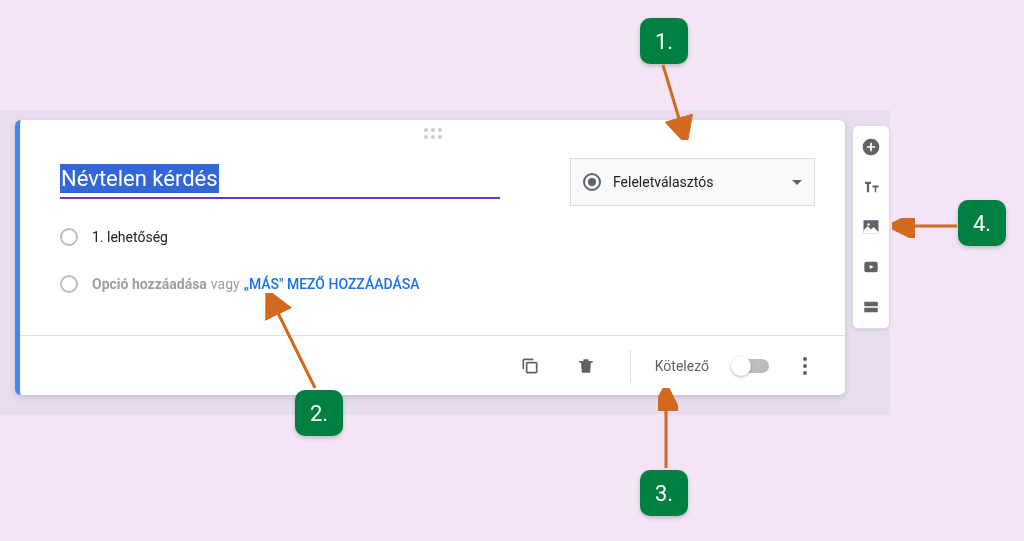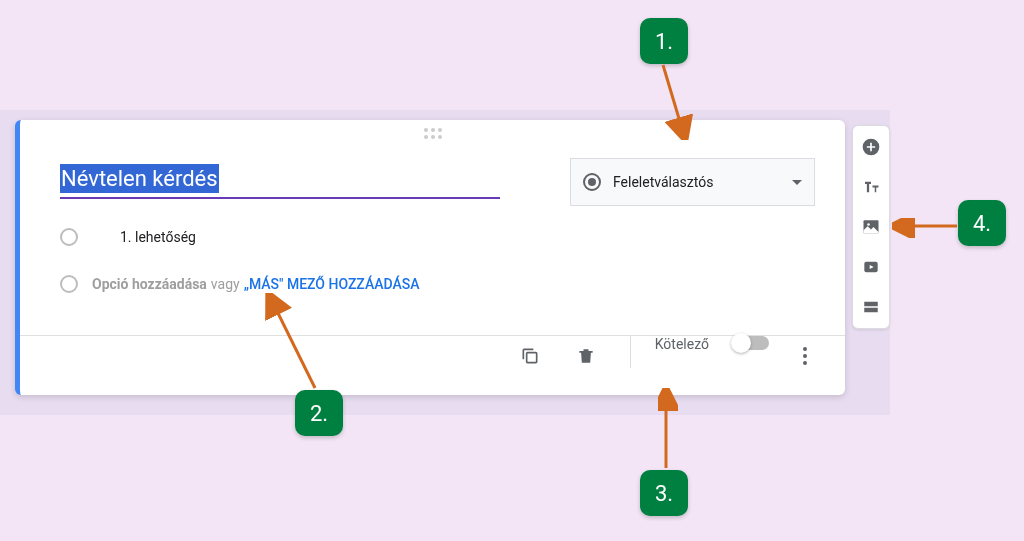--- a/index.html
+++ b/index.html
@@ -127,21 +127,20 @@
     .option-row.row2 { top: 152px; }
     .option-circle {
       width: 18px;
       height: 18px;
       border: 2px solid #bdbdbd;
       border-radius: 50%;
       margin-right: 14px;
     }
     .option-text {
       color: #202124;
-      margin-left: 28px;
     }
     .option-add-text {
       color: #9e9e9e;
       font-weight: bold;
     }
     .option-or {
       color: #9e9e9e;
       margin: 4px 4px;
     }
     .option-other-link {
@@ -151,20 +150,21 @@
       text-transform: uppercase;
     }
     .card-footer {
       position: absolute;
       bottom: 0;
       left: 0;
       right: 0;
       height: 60px;
       border-top: 1px solid #e0e0e0;
       display: flex;
+      align-items: center;
       justify-content: flex-end;
       padding: 0 20px;
       gap: 16px;
     }
     .footer-icon {
       width: 40px;
       height: 40px;
       display: flex;
       align-items: center;
       justify-content: center;

